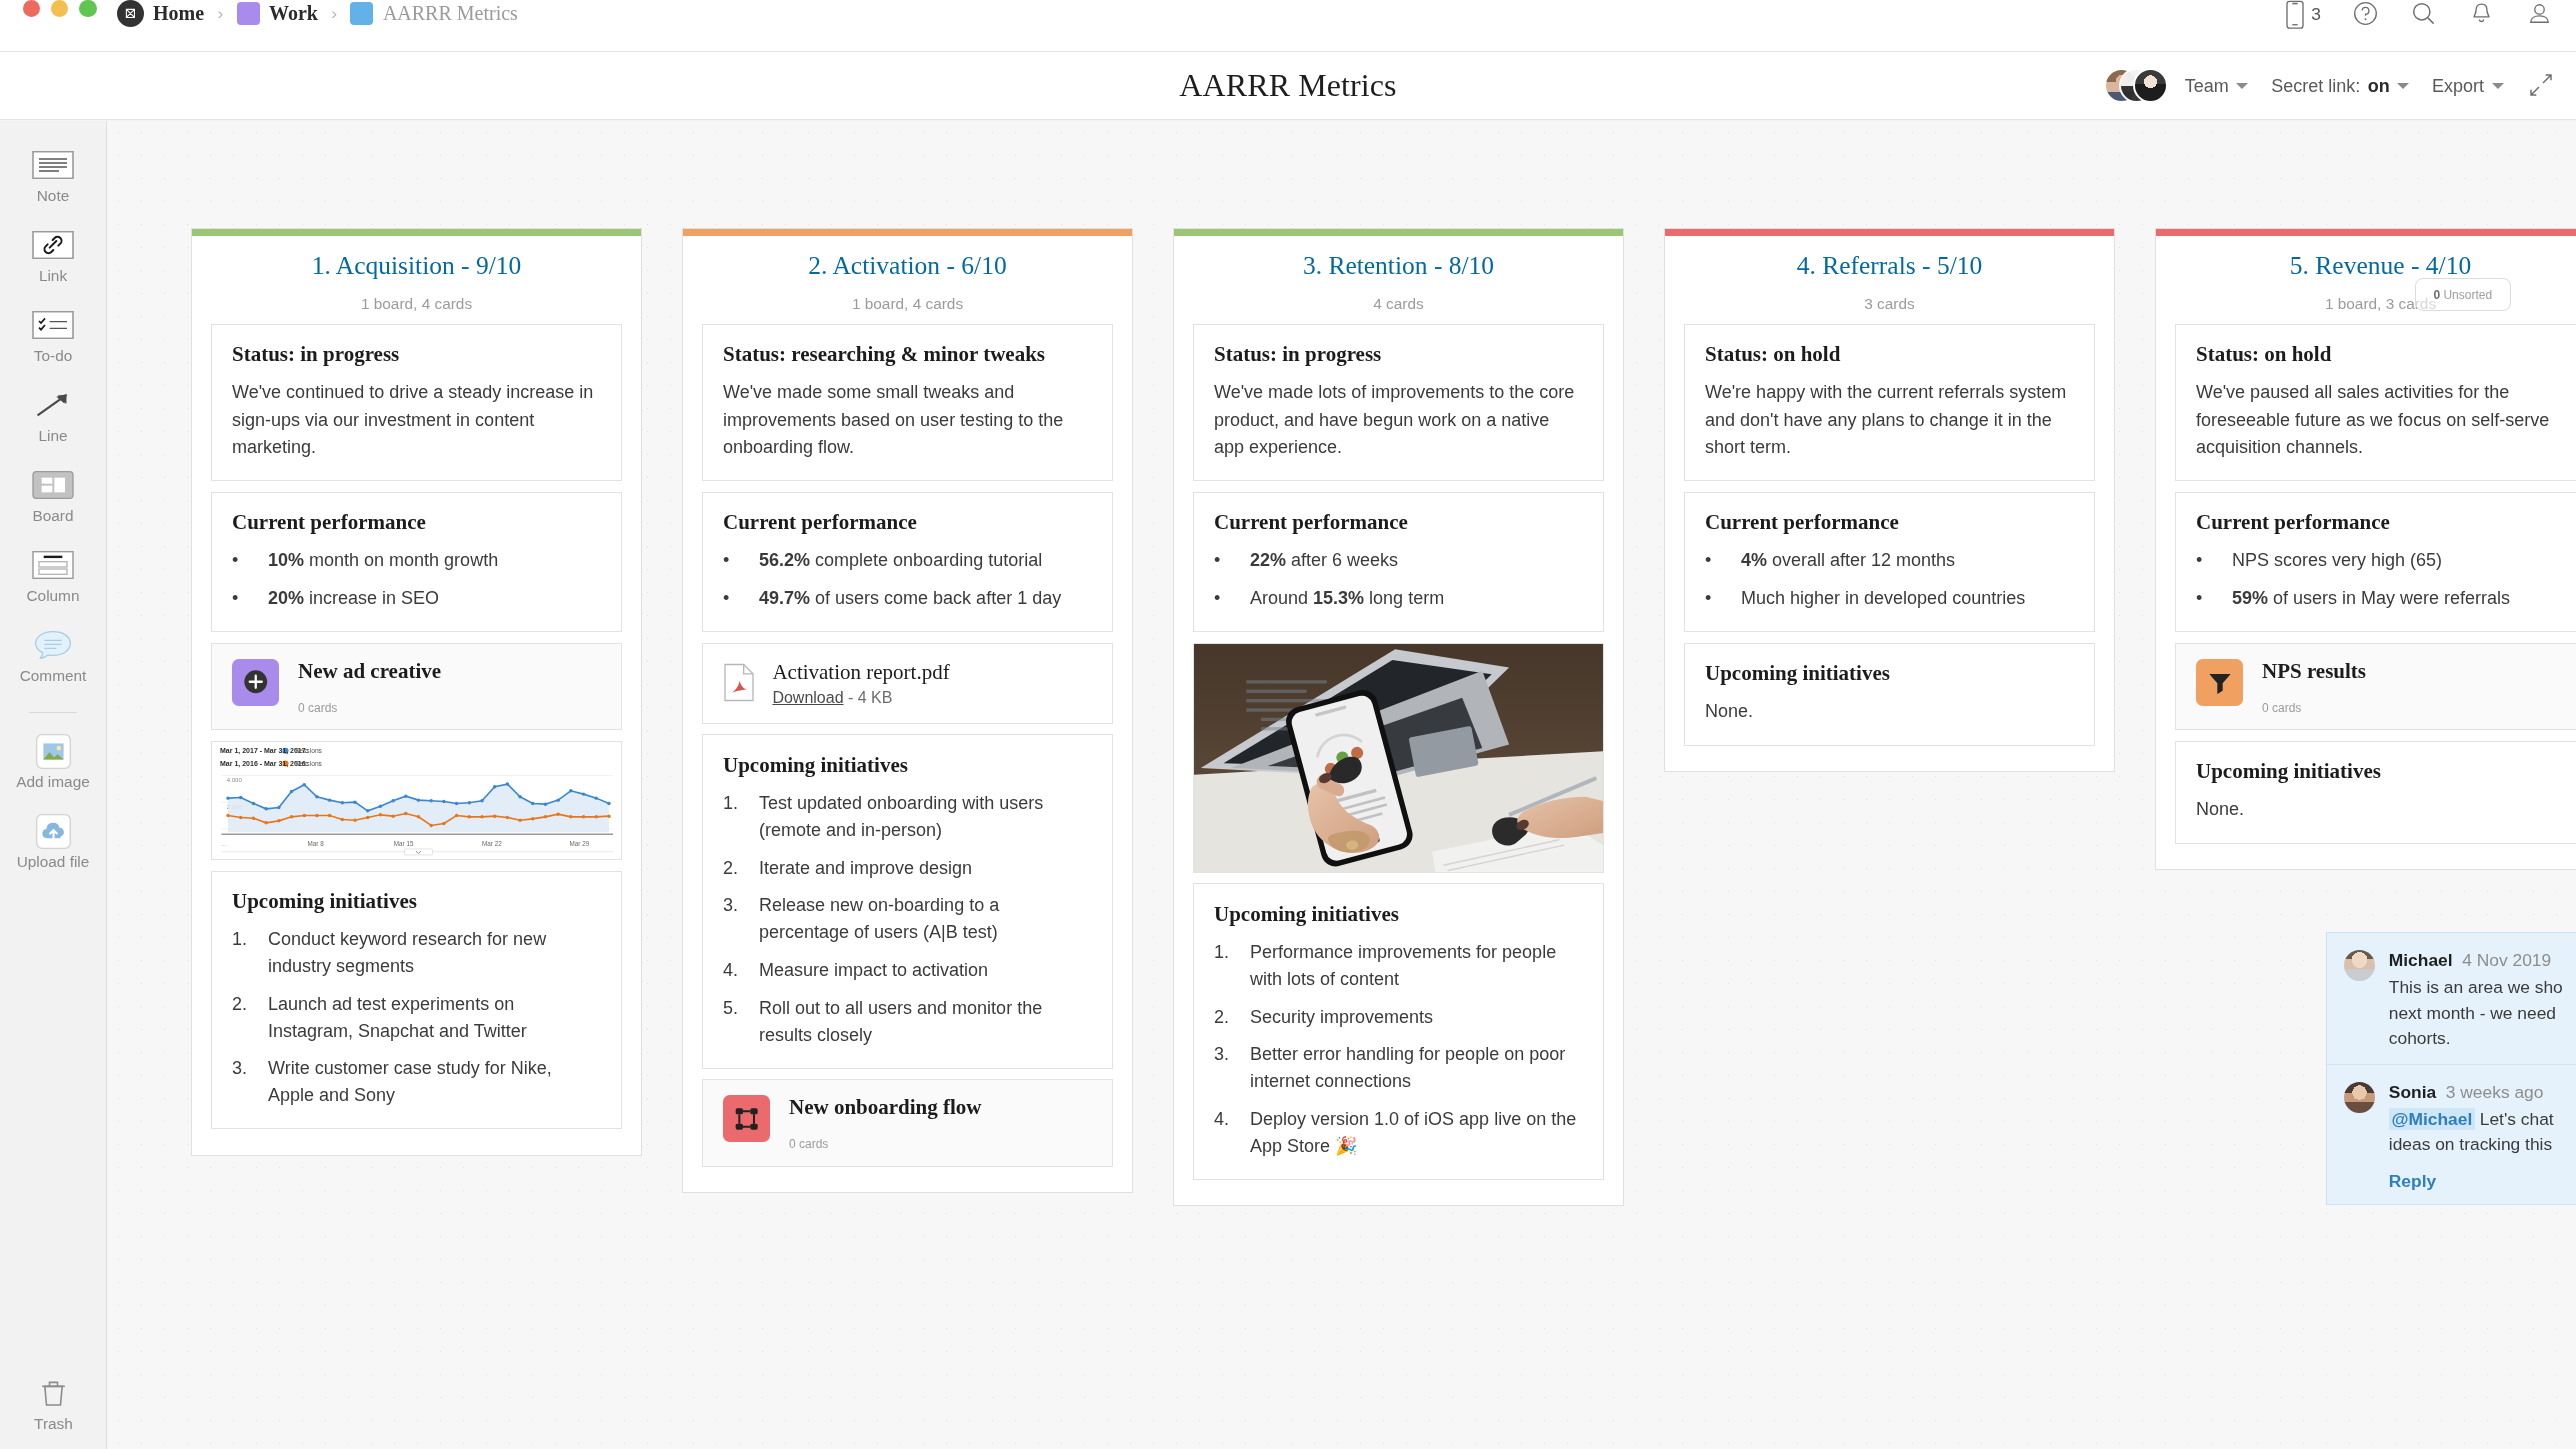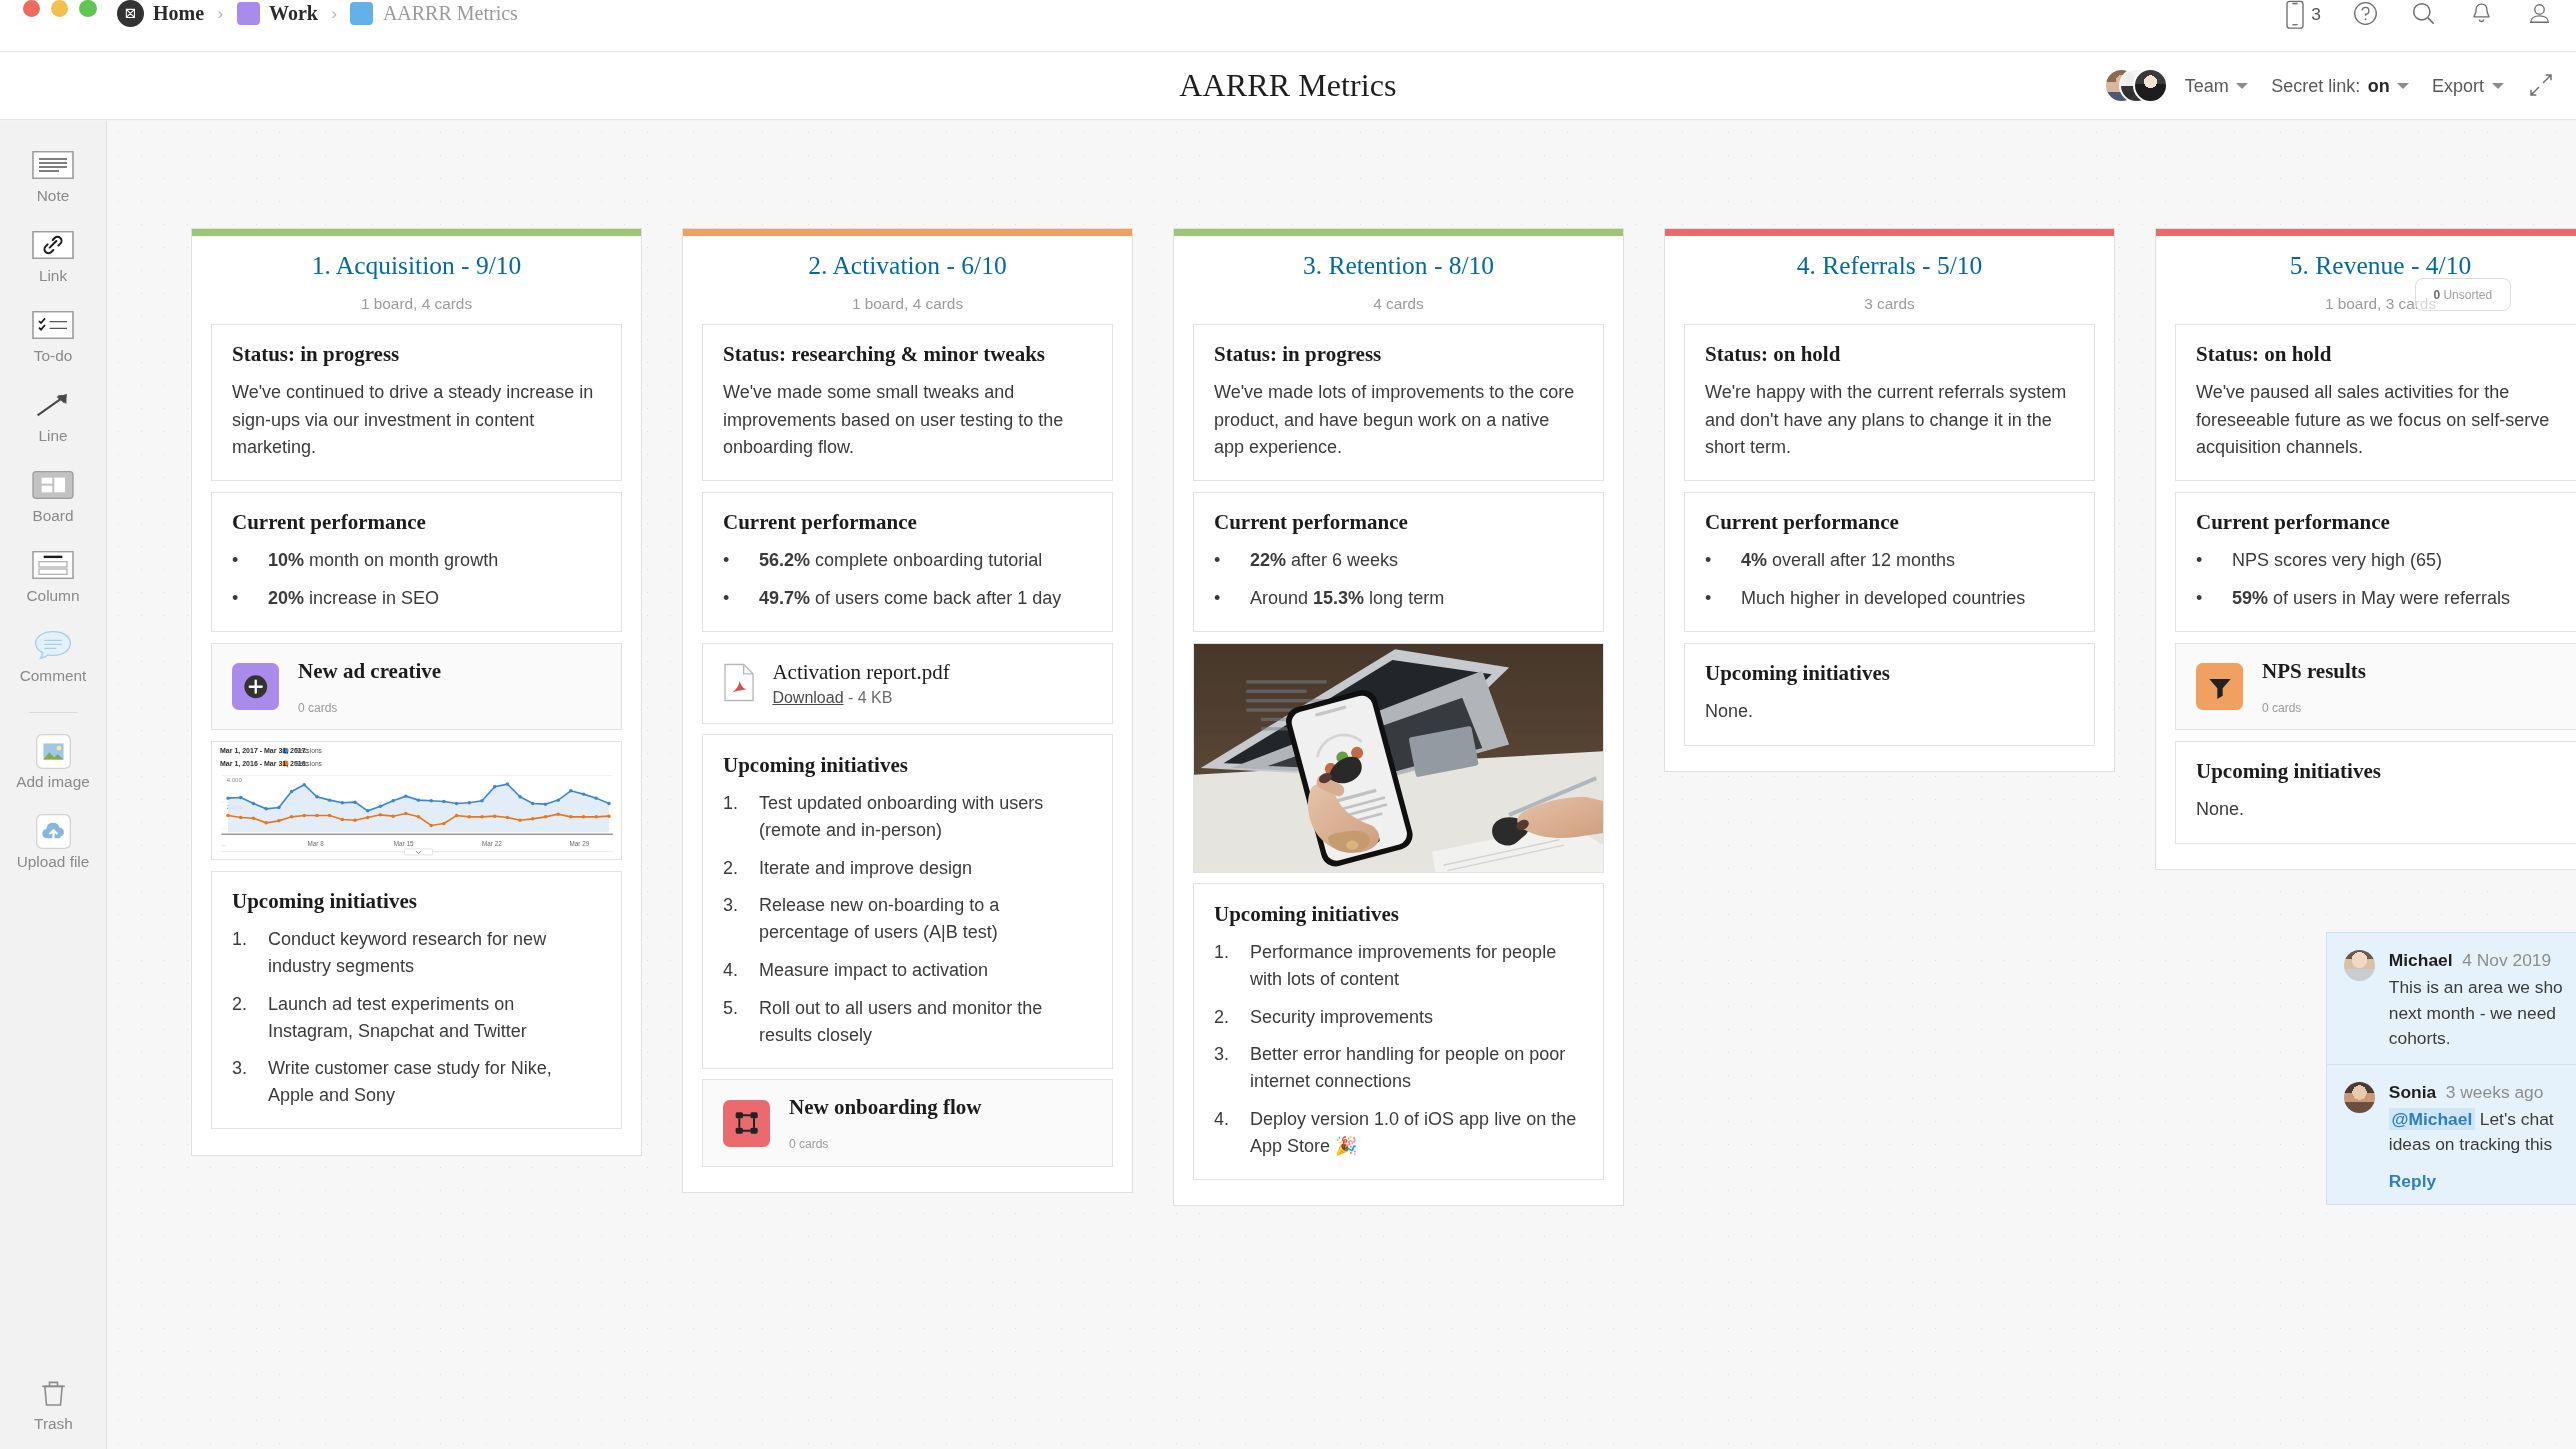--- a/index.html
+++ b/index.html
@@ -112,21 +112,21 @@
   .blist { list-style:none; }
   .blist li { display:flex; font-size:18px; line-height:1.5; color:#3b3b3b; margin-top:10.7px; }
   .blist .mk { width:36px; flex:0 0 36px; color:#3b3b3b; }
   .olist { list-style:none; }
   .olist li { display:flex; font-size:18px; line-height:1.5; color:#3b3b3b; margin-top:10.7px; }
   .olist .mk { width:36px; flex:0 0 36px; }
 
   
   .bcard {
     margin:0 19px 10.7px; border:0.7px solid #e2e2e2; background:#fafafa;
-    padding:14.8px 20px; display:flex; align-items:center; gap:19px;
+    padding:14.8px 20px; display:flex; gap:19px;
   }
   .bico { width:47px; height:47px; border-radius:6.7px; display:flex; align-items:center; justify-content:center; flex:0 0 47px;}
   .bname { font-family:"Liberation Serif",serif; font-size:21px; color:#1c1c1c; font-weight:bold;}
   .bsub { font-size:12px; color:#9b9b9b; margin-top:17px; }
 
   
   .fcard { margin:0 19px 10.7px; border:0.7px solid #e2e2e2; background:#fff; padding:16px 20px; display:flex; align-items:center; gap:17.4px;}
   .fname { font-family:"Liberation Serif",serif; font-size:21px; color:#1c1c1c;}
   .fmeta { font-size:16px; color:#6d6d6d; margin-top:4px;}
   .fmeta u { color:#4a4a4a; }

